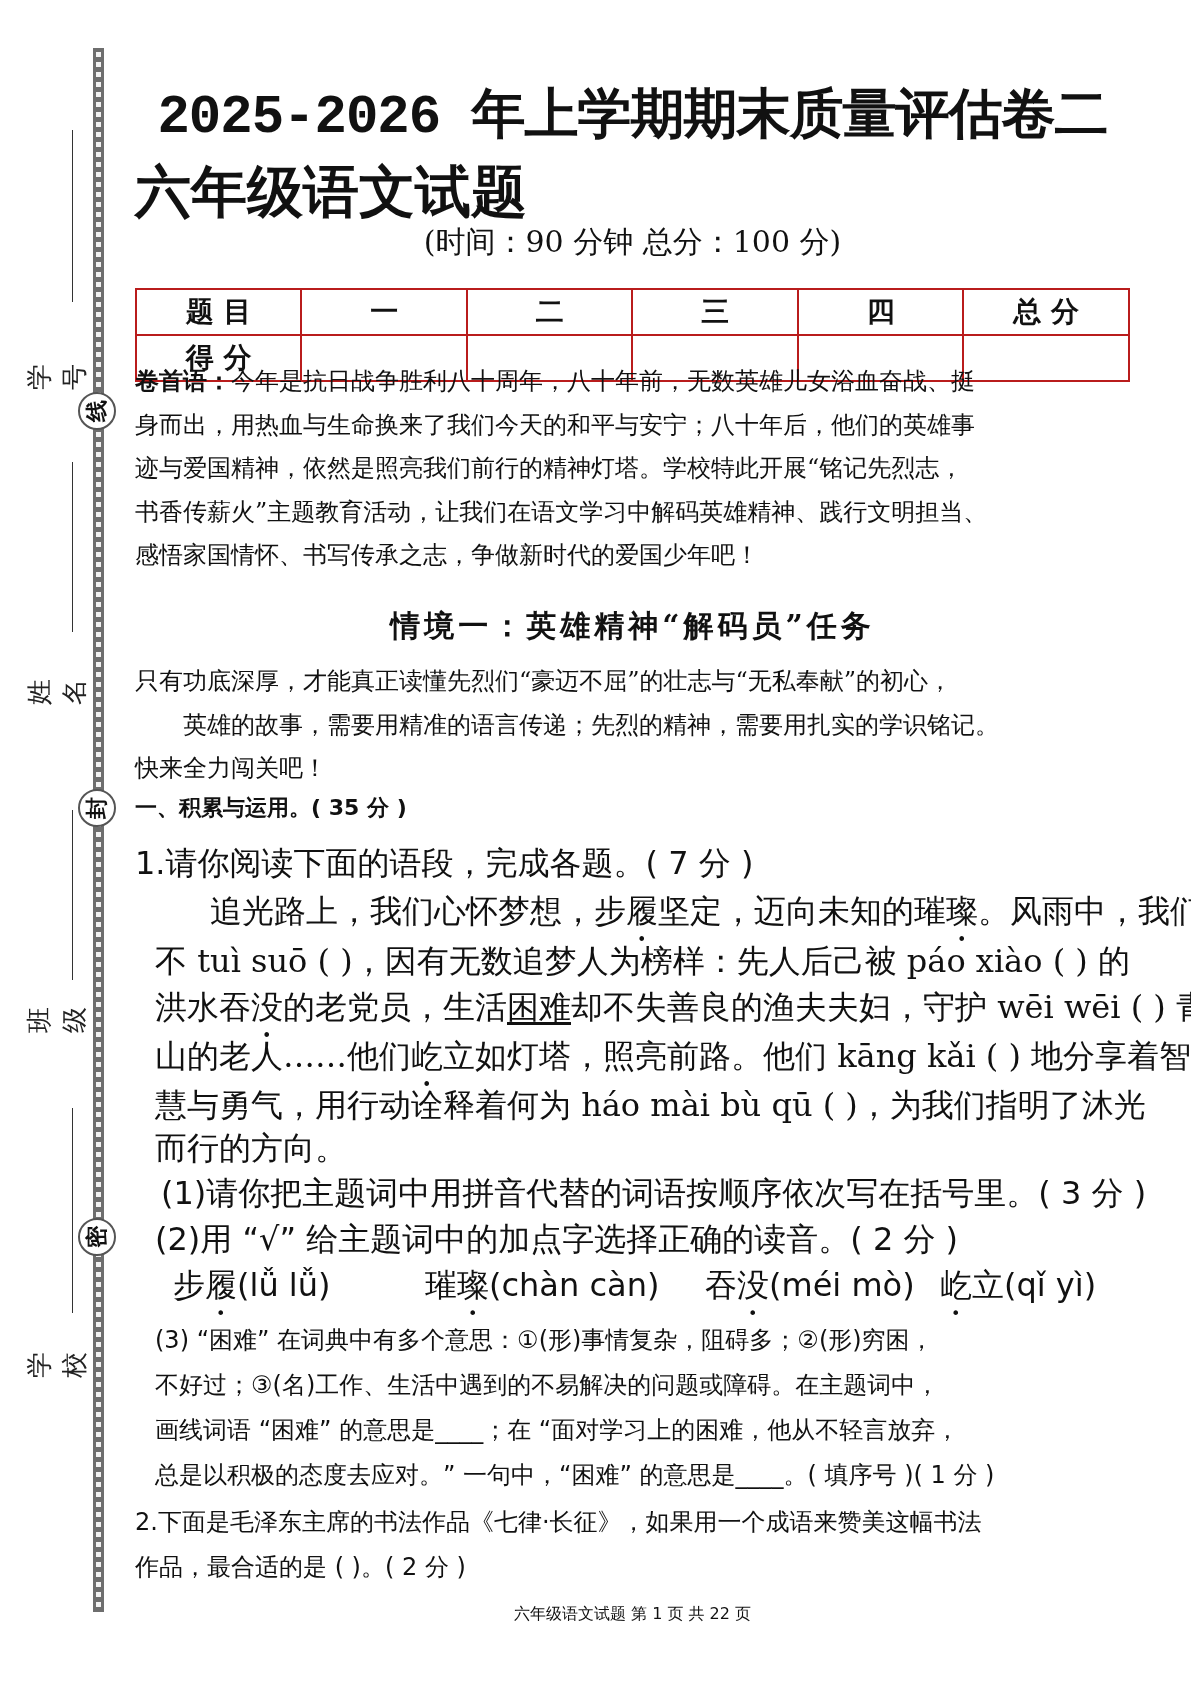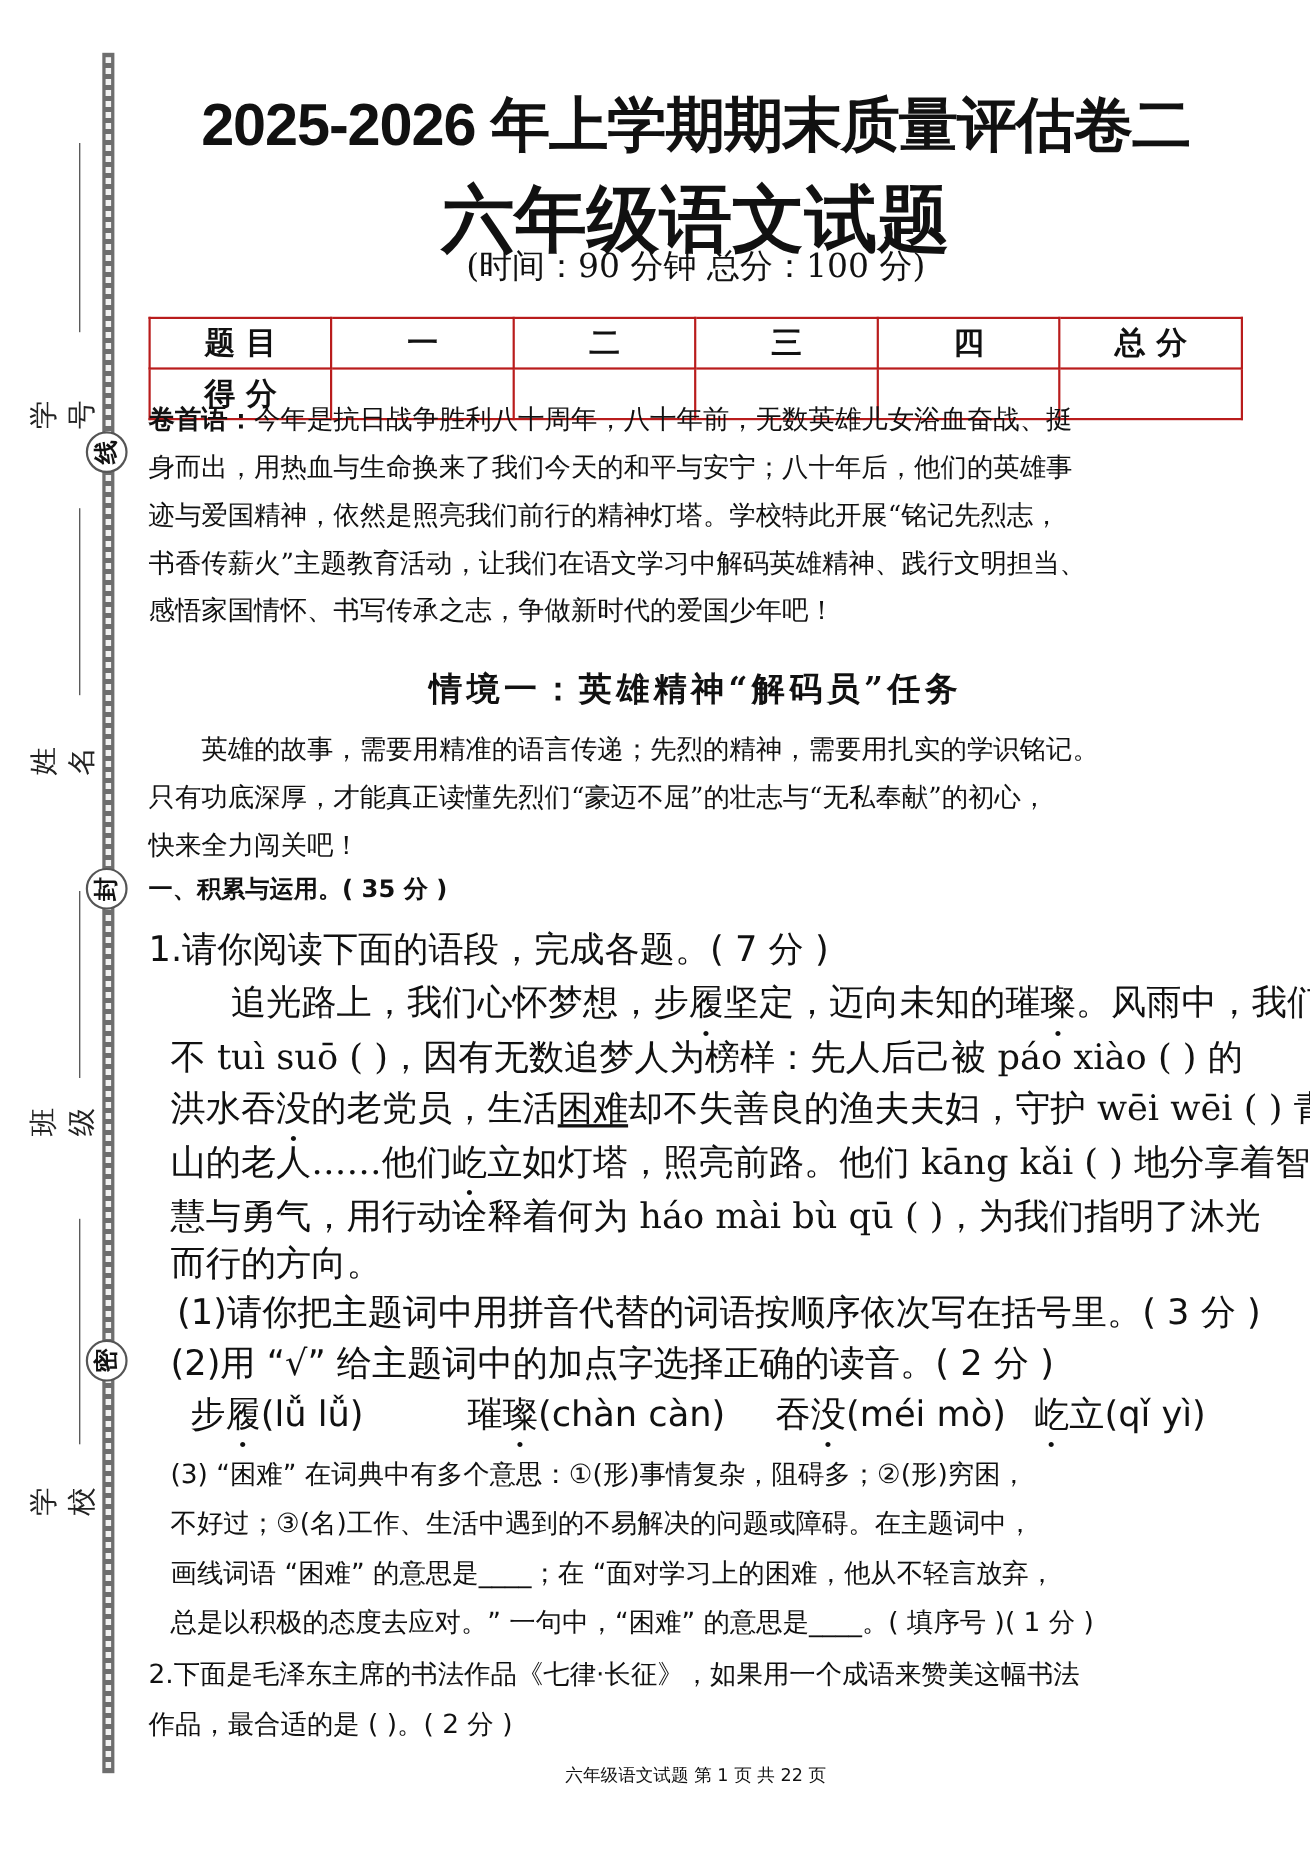--- a/index.html
+++ b/index.html
@@ -14,24 +14,24 @@
           border:2px solid #555; background:#fff; display:flex; align-items:center; justify-content:center;
           font-family:"DejaVu Sans","Liberation Sans",sans-serif; font-size:22px; font-weight:bold;
           box-sizing:border-box; }
   .seal span { display:inline-block; transform:rotate(-90deg); }
   .field-label { position:absolute; left:42px; width:30px; font-family:"DejaVu Sans",sans-serif;
           font-size:26px; color:#222; }
   .field-label span { display:block; transform:rotate(-90deg); transform-origin:center; }
   .field-line { position:absolute; left:72px; width:1px; background:#333; }
 
   .title1 { position:absolute; left:135px; top:78px; width:995px; text-align:center;
-            font-family:Liberation Sans, sans-serif; font-size:54px; font-weight:bold;
+            font-family:Liberation Mono, monospace; font-size:54px; font-weight:bold;
             letter-spacing:-1px; white-space:nowrap; }
-  .title2 { position:absolute; left:135px; top:155px; width:995px; text-align:center;
-            font-family:Liberation Serif, serif; font-size:66px; font-weight:bold; }
+  .title2 { position:absolute; left:135px; top:155px; width:995px; text-align:left;
+            font-family:Liberation Serif, serif; font-size:56px; font-weight:bold; }
   .subtitle { position:absolute; left:135px; top:222px; width:995px; text-align:center;
             font-family:"DejaVu Serif","Liberation Serif",serif; font-size:30px; }
 
   table.score { position:absolute; left:135px; top:288px; width:995px; height:93px;
             border-collapse:collapse; font-family:"DejaVu Sans","Liberation Sans",sans-serif;
             font-size:28px; font-weight:bold; }
   table.score td { border:2px solid #b91c1c; text-align:center; width:16.66%; height:44px; padding:0; }
 
   .para { position:absolute; left:135px; width:995px; font-size:24px; line-height:43.5px;
           font-family:"DejaVu Serif","Liberation Serif",serif; }
@@ -106,22 +106,22 @@
   <div><b>卷首语：</b><span>今年是抗日战争胜利八十周年，八十年前，无数英雄儿女浴血奋战、挺</span></div>
   <div>身而出，用热血与生命换来了我们今天的和平与安宁；八十年后，他们的英雄事</div>
   <div>迹与爱国精神，依然是照亮我们前行的精神灯塔。学校特此开展“铭记先烈志，</div>
   <div>书香传薪火”主题教育活动，让我们在语文学习中解码英雄精神、践行文明担当、</div>
   <div>感悟家国情怀、书写传承之志，争做新时代的爱国少年吧！</div>
 </div>
 
 <div class="scene-title">情境一：英雄精神“解码员”任务</div>
 
 <div class="para" style="top:660px;">
+  <div>只有功底深厚，才能真正读懂先烈们“豪迈不屈”的壮志与“无私奉献”的初心，</div>
   <div style="text-indent:48px;">英雄的故事，需要用精准的语言传递；先烈的精神，需要用扎实的学识铭记。</div>
-  <div>只有功底深厚，才能真正读懂先烈们“豪迈不屈”的壮志与“无私奉献”的初心，</div>
   <div>快来全力闯关吧！</div>
 </div>
 
 <div class="line sans" style="left:135px;top:793px;font-weight:bold;font-size:22px;">一、积累与运用。( 35 分 )</div>
 <div class="line sans" style="left:135px;top:842px;">1.请你阅读下面的语段，完成各题。( 7 分 )</div>
 
 <div class="line" style="left:210px;top:890px;"><span>追光路上，我们心怀梦想，步</span><span class="dot">履</span><span>坚定，迈向未知的璀</span><span class="dot">璨</span><span>。风雨中，我们绝</span></div>
 <div class="line" style="left:155px;top:940px;">不 tuì suō (      )，因有无数追梦人为榜样：先人后己被 páo xiào (      ) 的</div>
 <div class="line" style="left:155px;top:986px;"><span>洪水吞</span><span class="dot">没</span><span>的老党员，生活</span><span class="uline">困难</span><span>却不失善良的渔夫夫妇，守护 wēi wēi (      ) 青</span></div>
 <div class="line" style="left:155px;top:1035px;"><span>山的老人……他们</span><span class="dot">屹</span><span>立如灯塔，照亮前路。他们 kāng kǎi (      ) 地分享着智</span></div>

